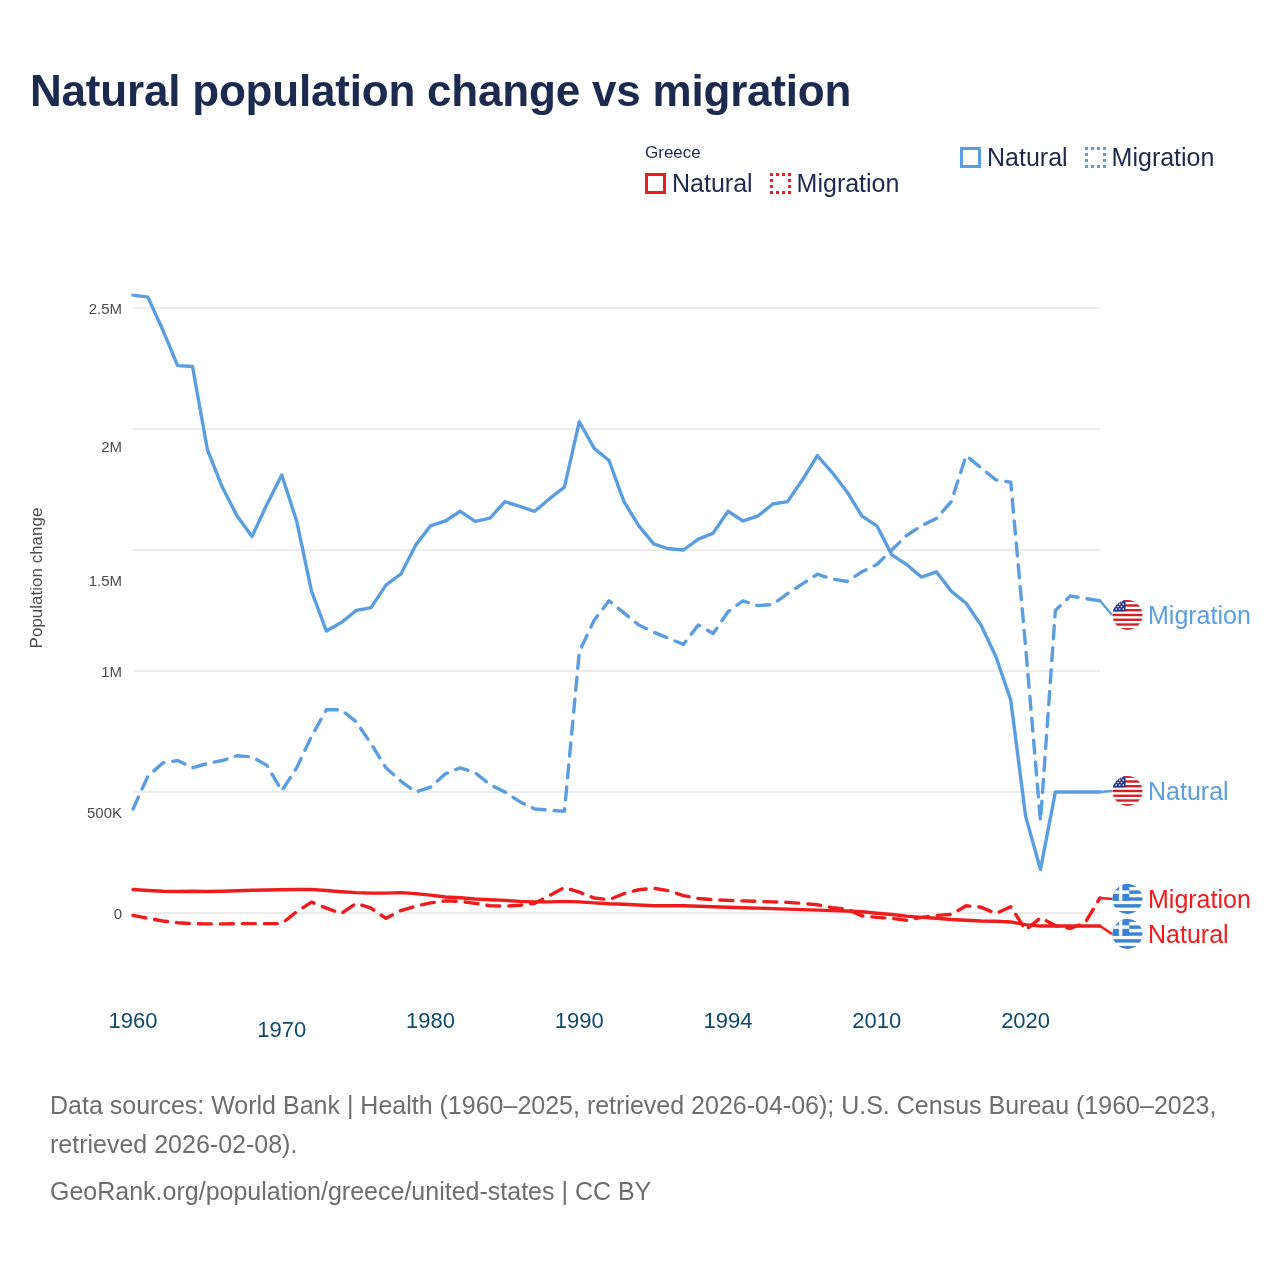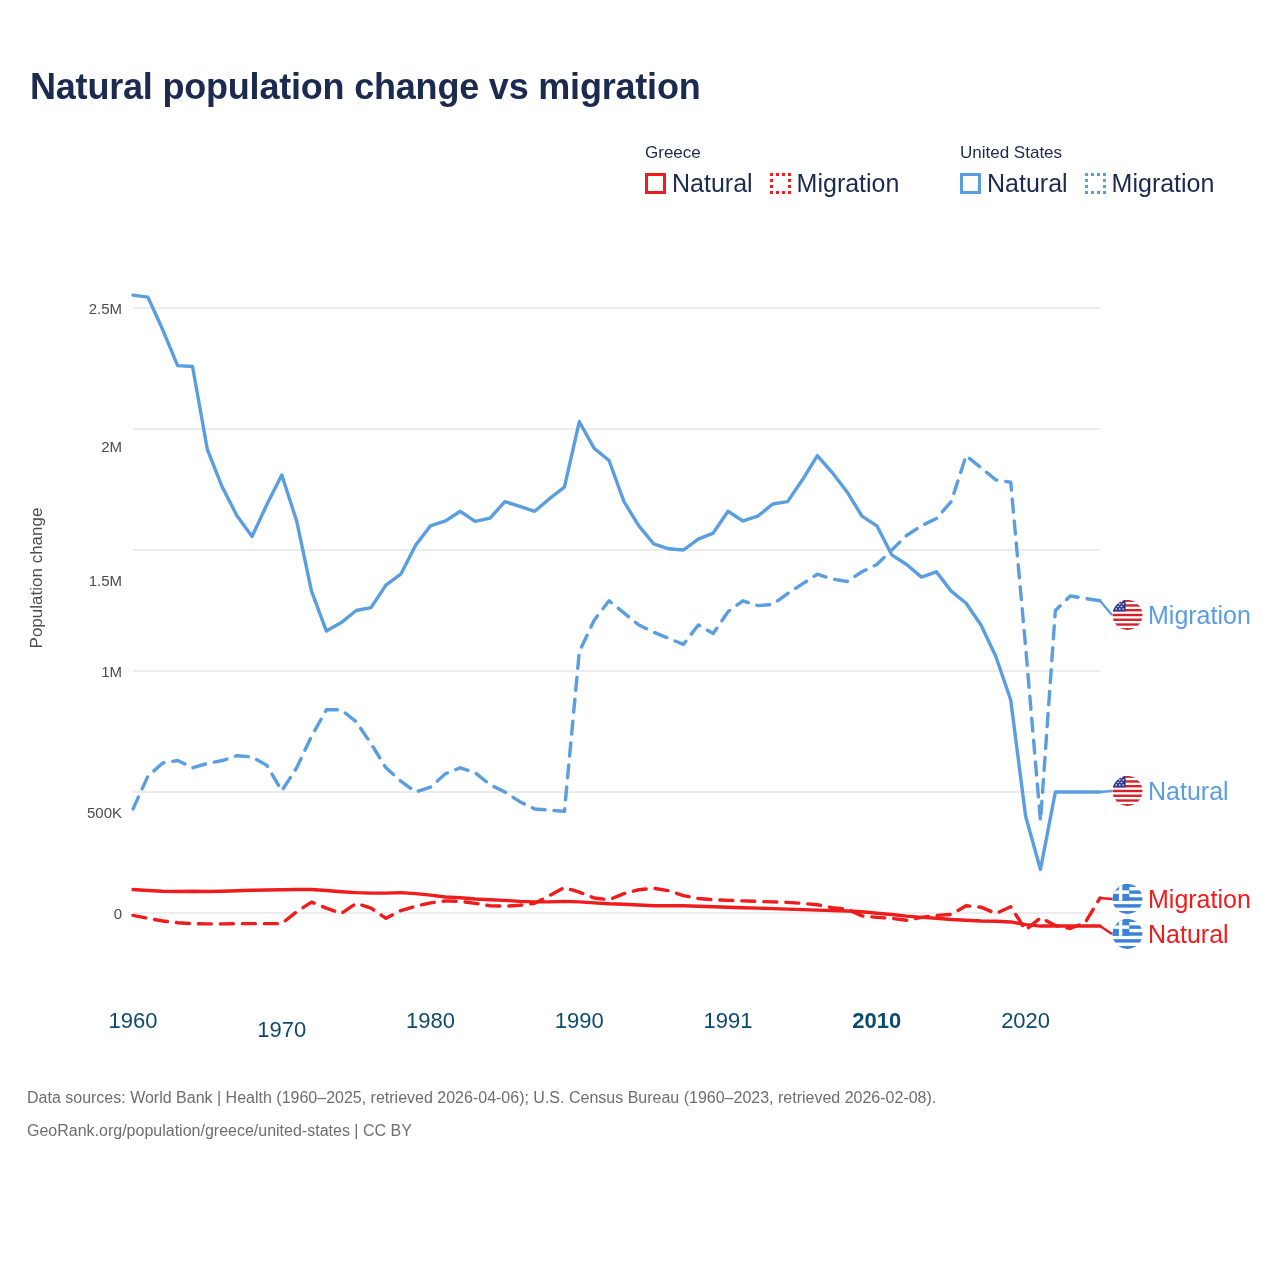--- a/index.html
+++ b/index.html
@@ -18,21 +18,21 @@
   #chart-root {
     position: absolute;
     left: 0; top: 0;
     width: 1280px;
     height: 1280px;
   }
   .chart-title {
     position: absolute;
     left: 30px;
     top: 66px;
-    font-size: 36px;
+    font-size: 44px;
     font-weight: bold;
     color: #1b2a4e;
     letter-spacing: -0.2px;
     white-space: nowrap;
   }
   
   .legend {
     position: absolute;
     left: 645px;
     top: 143px;
@@ -140,24 +140,24 @@
     width: 31px;
     height: 31px;
     border-radius: 50%;
     overflow: hidden;
     flex: 0 0 auto;
     display: block;
   }
   
   .footer {
     position: absolute;
-    left: 27px;
+    left: 50px;
     top: 1086px;
     width: 1215px;
-    font-size: 16px;
+    font-size: 25px;
     color: #6e6e6e;
     line-height: 1.55;
   }
   .footer .line2 {
     margin-top: 8px;
   }
 </style>
 </head>
 <body>
 
@@ -173,21 +173,20 @@
           <span class="legend-swatch sw-gr-solid"></span>
           <span class="legend-label">Natural</span>
         </div>
         <div class="legend-item">
           <span class="legend-swatch sw-gr-dot"></span>
           <span class="legend-label">Migration</span>
         </div>
       </div>
     </div>
     <div class="legend-group us">
-      <div class="legend-country">United States</div>
       <div class="legend-items">
         <div class="legend-item">
           <span class="legend-swatch sw-us-solid"></span>
           <span class="legend-label">Natural</span>
         </div>
         <div class="legend-item">
           <span class="legend-swatch sw-us-dot"></span>
           <span class="legend-label">Migration</span>
         </div>
       </div>
@@ -202,22 +201,22 @@
         <div class="y-tick" style="top: 671px;">1M</div>
         <div class="y-tick" style="top: 580px;">1.5M</div>
         <div class="y-tick" style="top: 446px;">2M</div>
         <div class="y-tick" style="top: 308px;">2.5M</div>
       </div>
     <div id="x-ticks">
         <div class="x-tick" style="left: 133px;">1960</div>
         <div class="x-tick" style="left: 281.769px; margin-top: 9px;">1970</div>
         <div class="x-tick" style="left: 430.538px;">1980</div>
         <div class="x-tick" style="left: 579.308px;">1990</div>
-        <div class="x-tick" style="left: 728.077px;">1991</div>
-        <div class="x-tick" style="left: 876.846px; font-weight: bold;">2010</div>
+        <div class="x-tick" style="left: 728.077px;">1994</div>
+        <div class="x-tick" style="left: 876.846px;">2010</div>
         <div class="x-tick" style="left: 1025.62px;">2020</div>
       </div>
     <svg id="plot-svg" width="1280" height="1280" style="position:absolute;left:0;top:0;">
         <line x1="133" x2="1100" y1="913" y2="913" stroke="#e6e6e6" stroke-width="1.5"></line>
         <line x1="133" x2="1100" y1="792" y2="792" stroke="#e6e6e6" stroke-width="1.5"></line>
         <line x1="133" x2="1100" y1="671" y2="671" stroke="#e6e6e6" stroke-width="1.5"></line>
         <line x1="133" x2="1100" y1="550" y2="550" stroke="#e6e6e6" stroke-width="1.5"></line>
         <line x1="133" x2="1100" y1="429" y2="429" stroke="#e6e6e6" stroke-width="1.5"></line>
         <line x1="133" x2="1100" y1="308" y2="308" stroke="#e6e6e6" stroke-width="1.5"></line>
         <path d="M133.00 295.17 L147.88 297.11 L162.75 329.78 L177.63 365.60 L192.51 366.56 L207.38 449.57 L222.26 487.08 L237.14 516.12 L252.02 536.45 L266.89 504.50 L281.77 474.98 L296.65 520.96 L311.52 591.14 L326.40 631.07 L341.28 622.60 L356.15 610.50 L371.03 607.60 L385.91 585.09 L400.78 574.20 L415.66 545.16 L430.54 525.80 L445.42 520.96 L460.29 511.28 L475.17 521.44 L490.05 518.06 L504.92 501.60 L519.80 506.44 L534.68 511.28 L549.55 498.70 L564.43 487.08 L579.31 421.74 L594.18 448.36 L609.06 460.46 L623.94 501.60 L638.82 525.80 L653.69 543.95 L668.57 548.79 L683.45 550.00 L698.32 539.11 L713.20 533.06 L728.08 511.28 L742.95 520.96 L757.83 516.12 L772.71 504.02 L787.58 501.60 L802.46 479.82 L817.34 455.62 L832.22 472.56 L847.09 491.92 L861.97 516.12 L876.85 525.80 L891.72 554.84 L906.60 564.52 L921.48 577.10 L936.35 571.78 L951.23 591.14 L966.11 603.24 L980.98 625.02 L995.86 656.48 L1010.74 700.04 L1025.62 816.20 L1040.49 869.44 L1055.37 792.00 L1070.25 792.00 L1085.12 792.00 L1100.00 792.00" fill="none" stroke="#5b9ee0" stroke-width="3.4" stroke-linejoin="round" stroke-linecap="round"></path>

